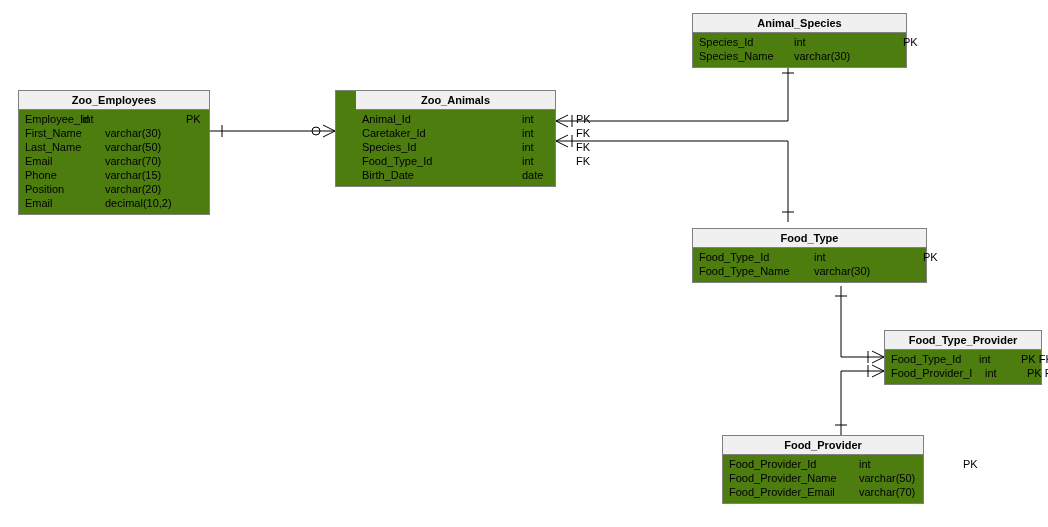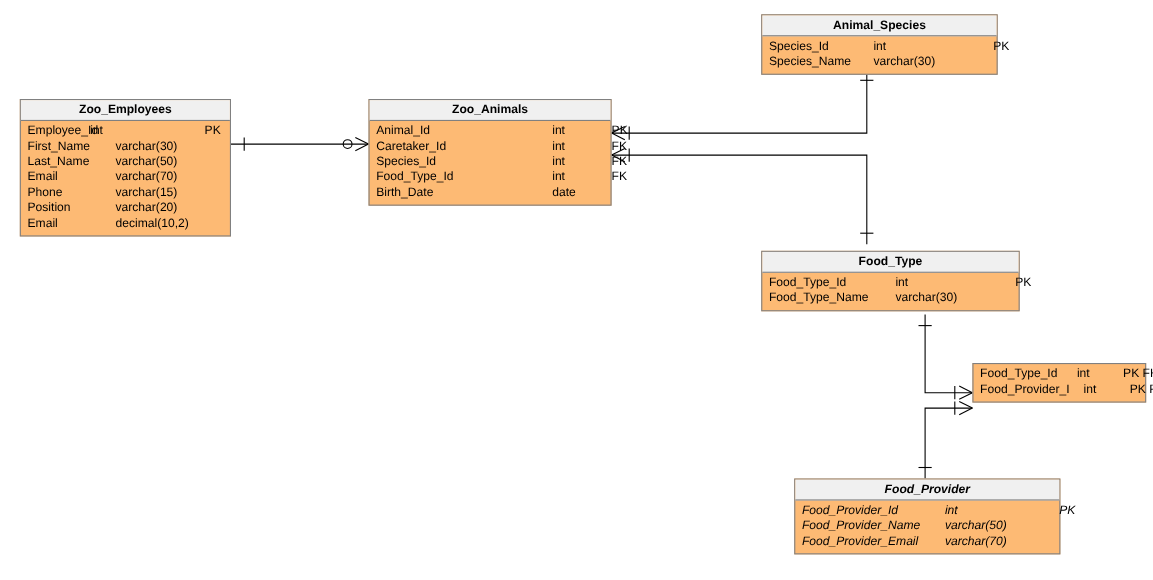--- a/index.html
+++ b/index.html
@@ -10,21 +10,21 @@
     font-size: 11px;
     color: #000;
     width: 1048px;
     height: 527px;
     overflow: hidden;
     position: relative;
   }
   .entity {
     position: absolute;
     border: 1px solid #808080;
-    background: #fdba74;
+    background: #4d7c0f;
     box-sizing: border-box;
   }
   .entity-header {
     background: #f0f0f0;
     border-bottom: 1px solid #808080;
     text-align: center;
     font-weight: bold;
     padding: 3px 4px;
     font-size: 11px;
   }
@@ -143,21 +143,21 @@
       <span class="col-key"></span>
     </div>
     <div class="row">
       <span class="col-name" style="width:80px">Email</span>
       <span class="col-type" style="width:80px">decimal(10,2)</span>
       <span class="col-key"></span>
     </div>
   </div>
 </div>
 
-<div class="entity" style="left:335px; top:90px; width:221px;">
+<div class="entity" style="left:335px; top:90px; width:221px;padding-left:20px;">
   <div class="entity-header">Zoo_Animals</div>
   <div class="entity-body">
     <div class="row">
       <span class="col-name" style="width:160px">Animal_Id</span>
       <span class="col-type" style="width:30px">int</span>
       <span class="col-key">PK</span>
     </div>
     <div class="row">
       <span class="col-name" style="width:160px">Caretaker_Id</span>
       <span class="col-type" style="width:30px">int</span>
@@ -207,35 +207,36 @@
     </div>
     <div class="row">
       <span class="col-name" style="width:115px">Food_Type_Name</span>
       <span class="col-type" style="width:85px">varchar(30)</span>
       <span class="col-key"></span>
     </div>
   </div>
 </div>
 
 <div class="entity" style="left:884px; top:330px; width:158px;">
+  <div class="entity-header">Food_Type_Provider</div>
   <div class="entity-body">
     <div class="row">
       <span class="col-name" style="width:88px">Food_Type_Id</span>
       <span class="col-type" style="width:18px">int</span>
       <span class="col-key">PK FK</span>
     </div>
     <div class="row">
       <span class="col-name" style="width:94px">Food_Provider_I</span>
       <span class="col-type" style="width:18px">int</span>
       <span class="col-key">PK FK</span>
     </div>
   </div>
 </div>
 
-<div class="entity" style="left:722px; top:435px; width:242px;font-style:italic;">
+<div class="entity" style="left:722px; top:435px; width:202px;">
   <div class="entity-header">Food_Provider</div>
   <div class="entity-body">
     <div class="row">
       <span class="col-name" style="width:130px">Food_Provider_Id</span>
       <span class="col-type" style="width:80px">int</span>
       <span class="col-key">PK</span>
     </div>
     <div class="row">
       <span class="col-name" style="width:130px">Food_Provider_Name</span>
       <span class="col-type" style="width:80px">varchar(50)</span>

